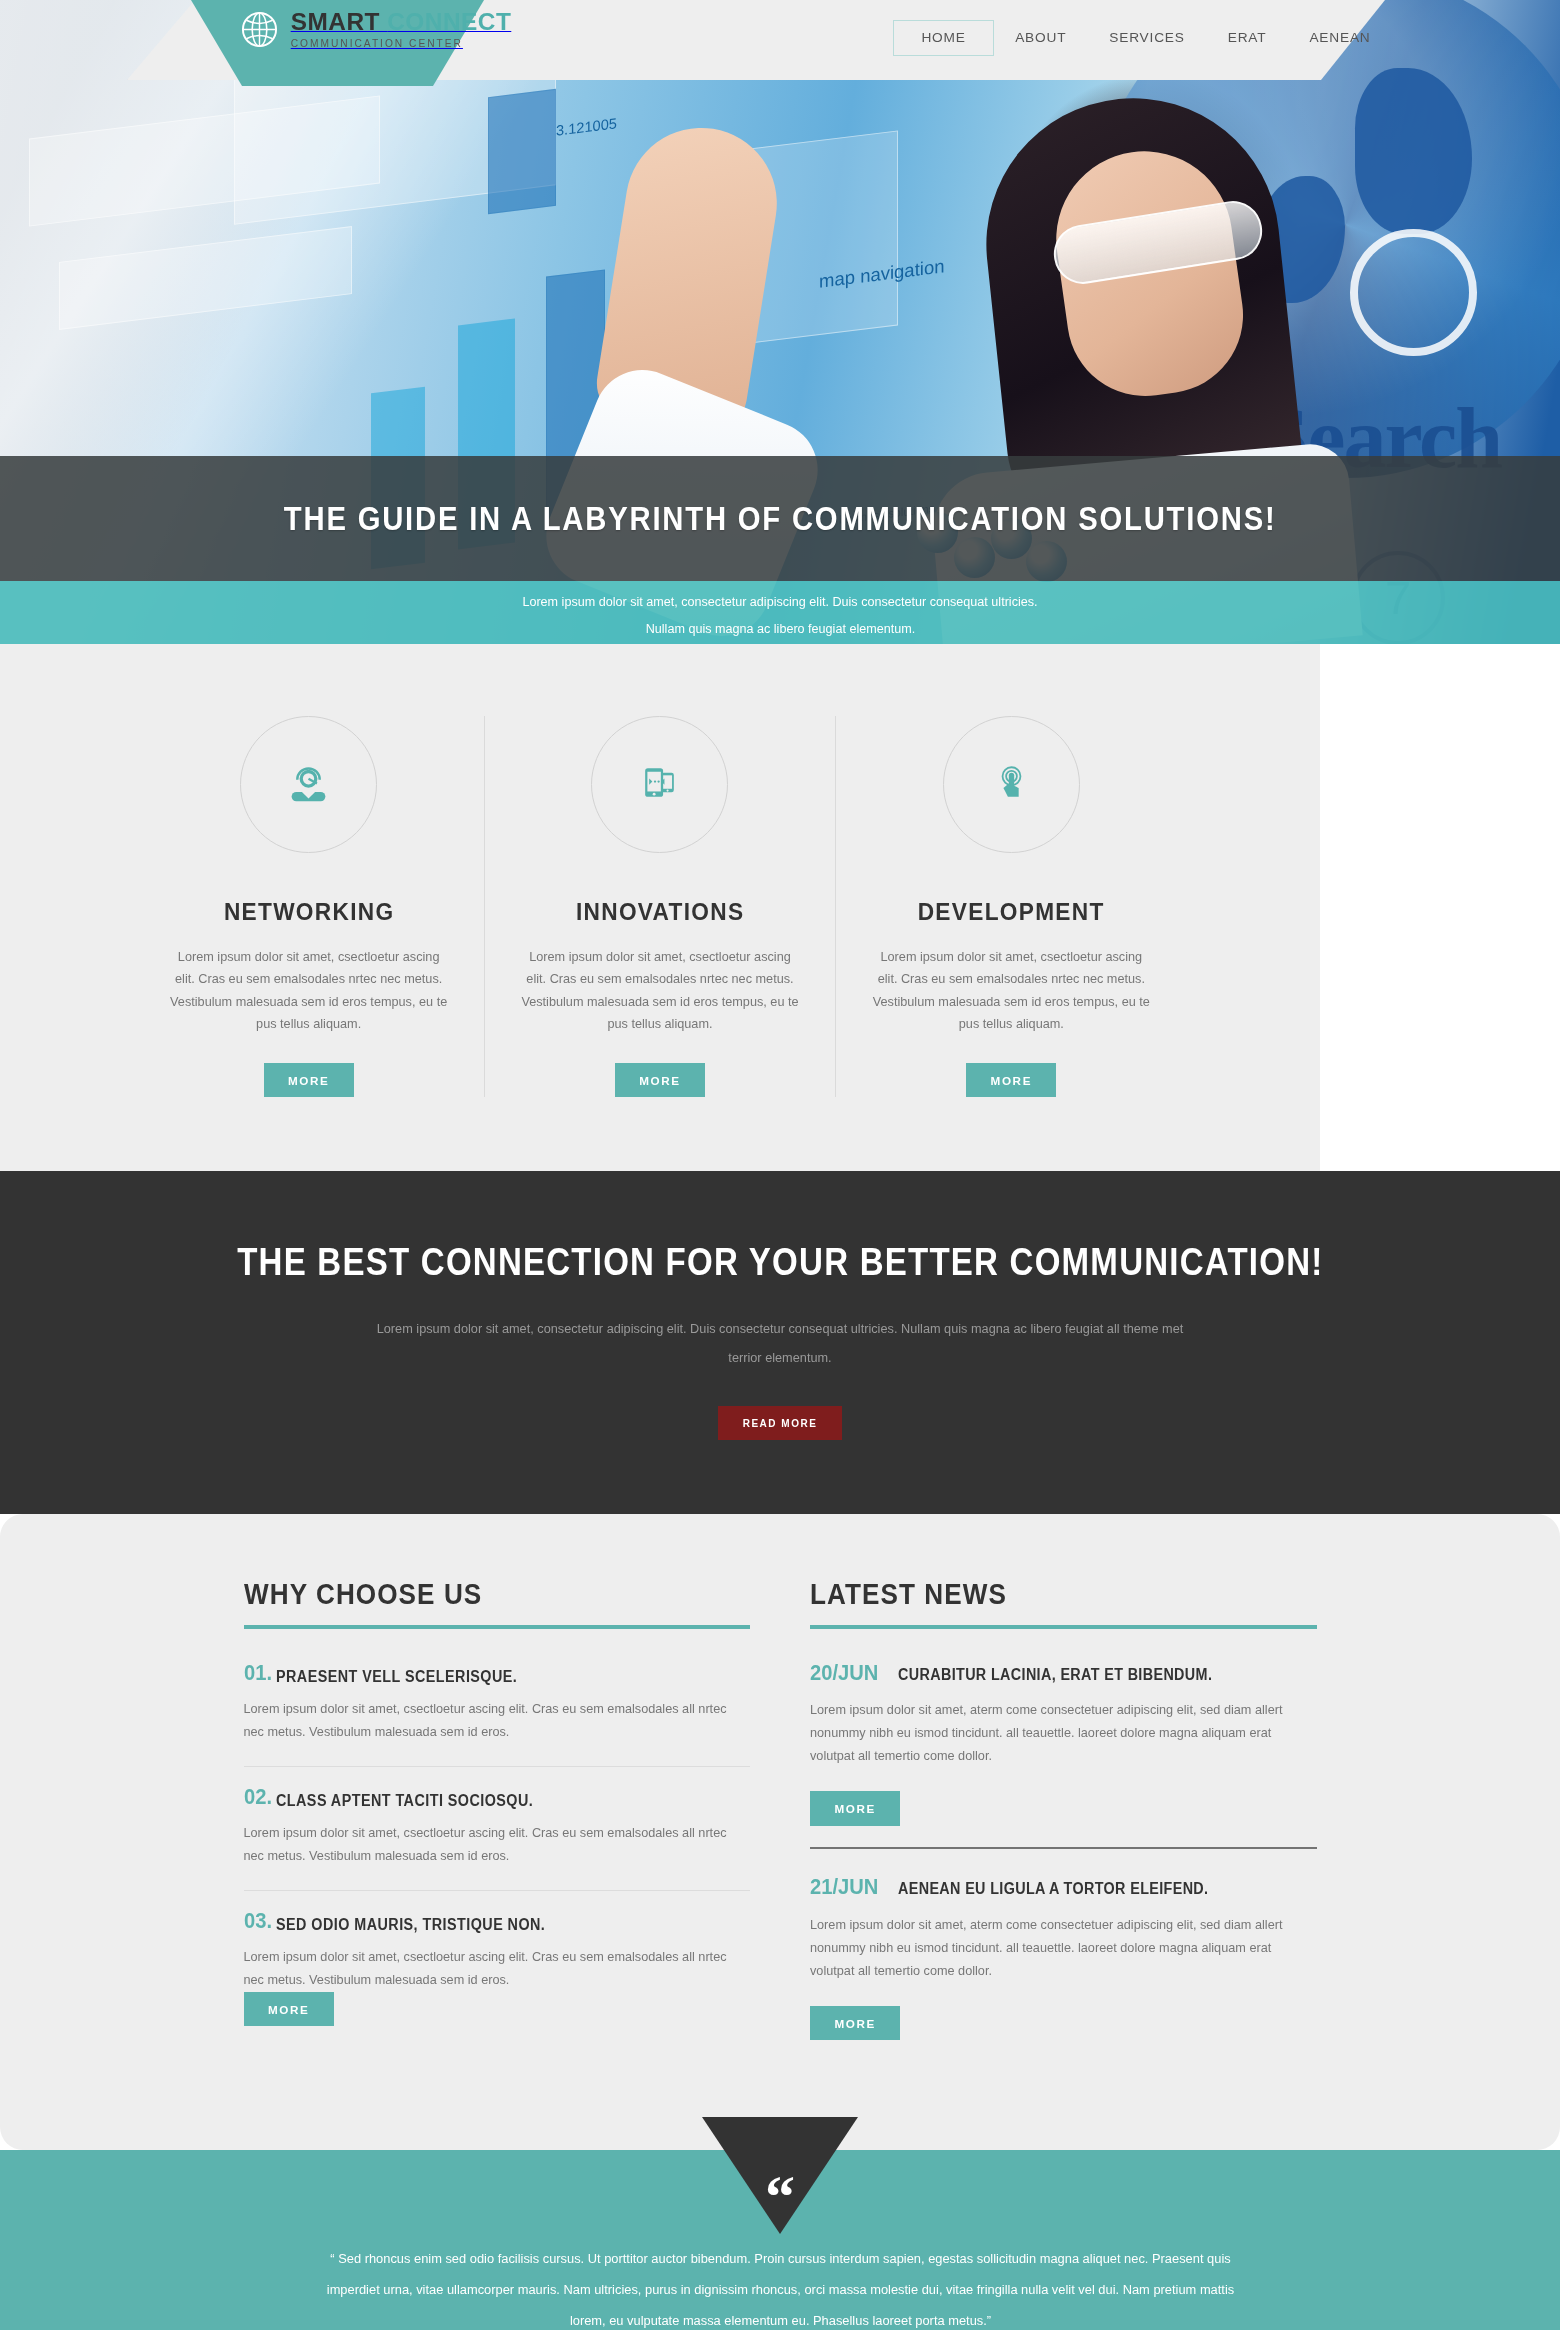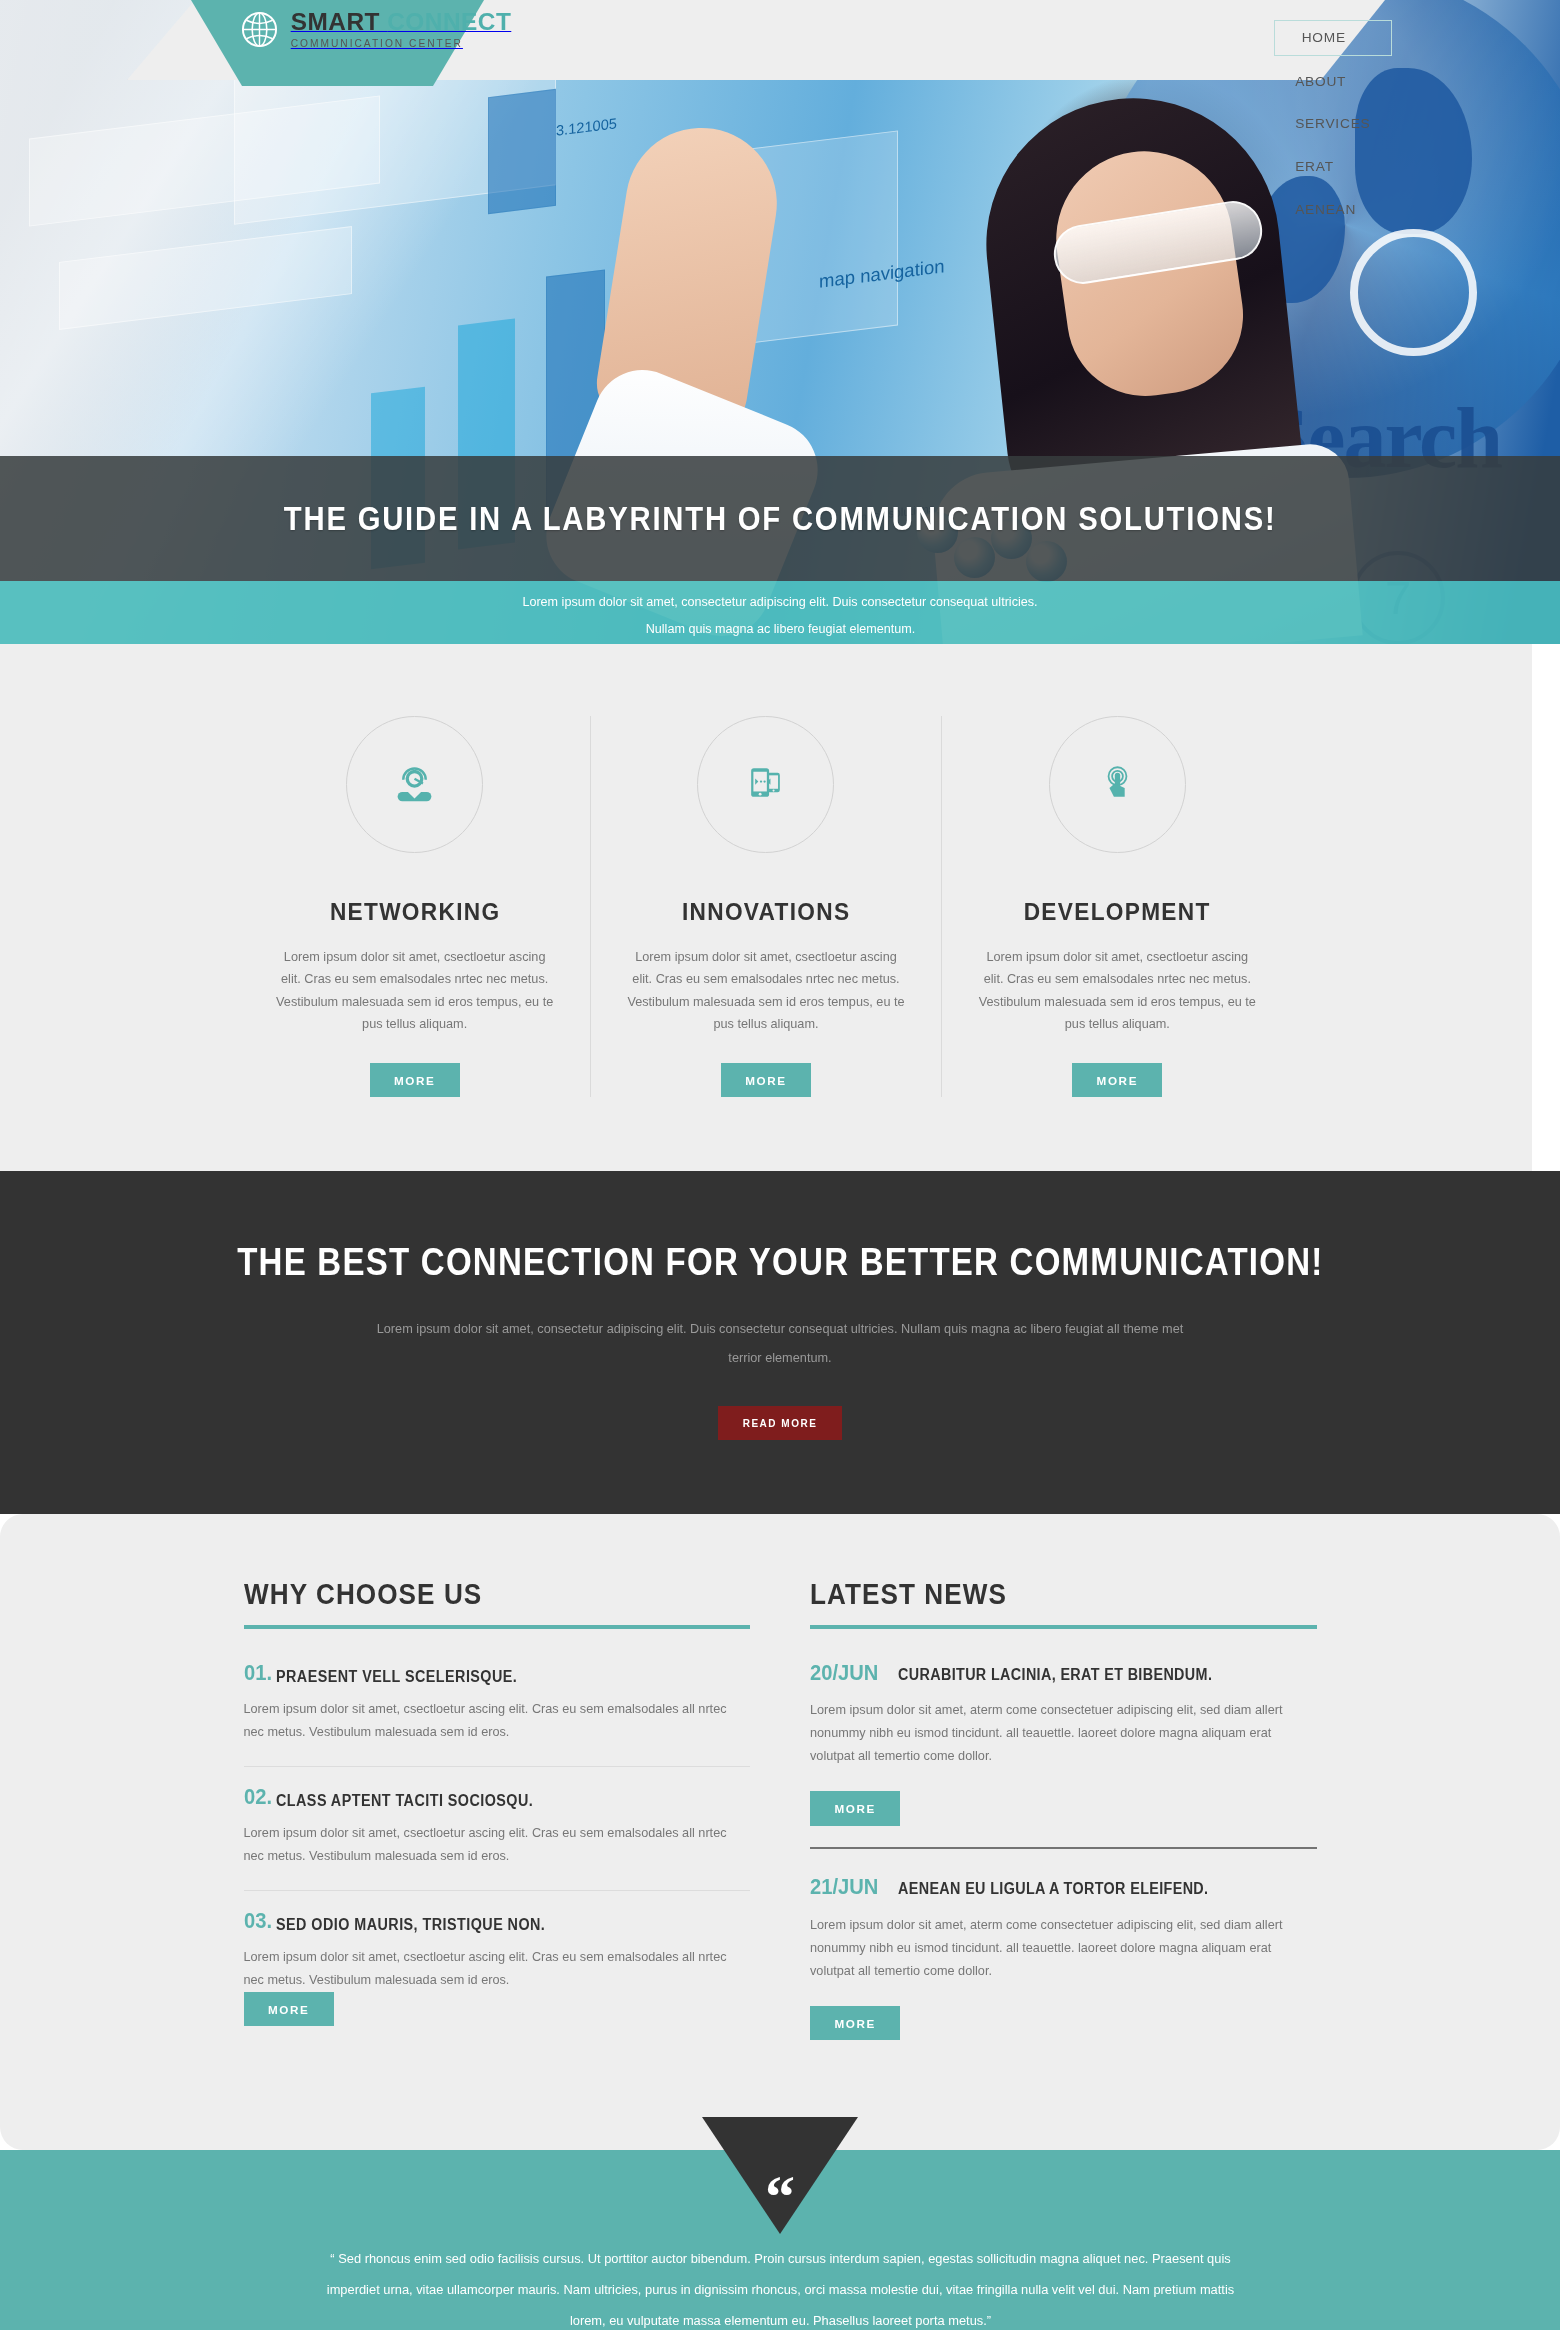--- a/index.html
+++ b/index.html
@@ -124,21 +124,21 @@
     background:#5cb3ae;
     clip-path:polygon(0 0, 293px 0, 242px 86px, 51px 86px);
   }
   .brand { position:absolute; left:240px; top:9.8px; display:flex; align-items:center; gap:11.7px; }
   .globe-ic { width:39px; height:39px; flex:none; }
   .brand-txt { line-height:1; }
   .brand-title { font-size:24.4px; font-weight:bold; letter-spacing:0.5px; }
   .brand-title .b1 { color:#333333; }
   .brand-title .b2 { color:#4fb0ac; }
   .brand-sub { font-size:10.2px; color:#555555; letter-spacing:2px; margin-top:4.9px; }
-  .nav { position:absolute; right:168px; top:19.5px; display:flex; gap:8px;flex-direction:column; }
+  .nav { position:absolute; right:168px; top:19.5px; display:flex; align-items:center; gap:0; }
   .nav a {
     display:block; font-size:13.7px; color:#555555; text-decoration:none;
     letter-spacing:0.8px; padding:9.8px 21.5px;
   }
   .nav a.active { border:1px solid #b9dcda; padding:9.8px 27px; color:#555555; }
 
   
   .hero-dark {
     position:absolute; left:0; top:456px; width:1560px; height:125px;
     background:rgba(55,60,62,0.86);
@@ -152,21 +152,21 @@
     text-shadow:0 1px 2px rgba(0,0,0,0.25);
   }
   .hero-teal {
     position:absolute; left:0; top:581px; width:1560px; height:68px;
     background:rgba(73,187,186,0.9); z-index:5;
     display:flex; flex-direction:column; align-items:center; justify-content:center;
   }
   .hero-sub { color:#ffffff; font-size:13.7px; line-height:2.0; text-align:center; transform:scaleX(0.92); }
 
   
-  .services { width:1532px; background:#eeeeee; padding:72px 0 74px; }
+  .services { width:1320px; background:#eeeeee; padding:72px 0 74px; }
   .svc-row { width:1053px; margin:0 auto; display:flex; }
   .svc { flex:1; text-align:center; padding:0 33px; position:relative; }
   .svc + .svc { border-left:1px solid #dadada; }
   .svc-circle {
     width:137px; height:137px; border-radius:50%; border:1px solid #d2d2d2;
     margin:0 auto 45px; display:flex; align-items:center; justify-content:center;
   }
   .svc-h { font-family:"Liberation Sans Narrow","Liberation Sans",sans-serif;
     font-size:24.4px; font-weight:bold; color:#333333; letter-spacing:1.4px; margin-bottom:19.5px;
     transform:scaleX(0.93); }

